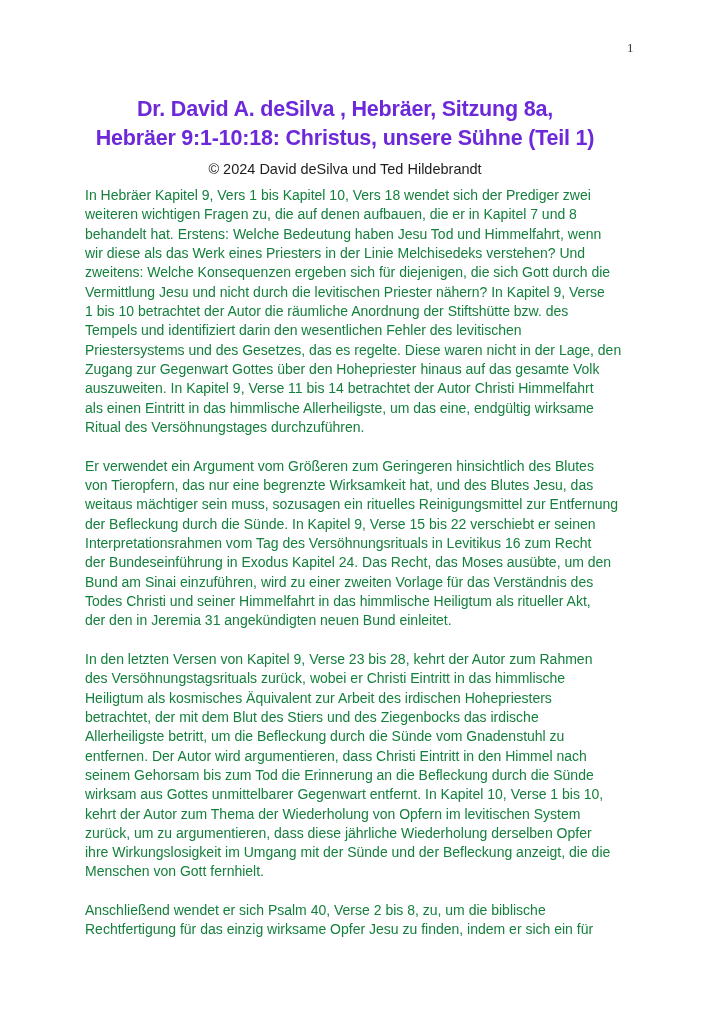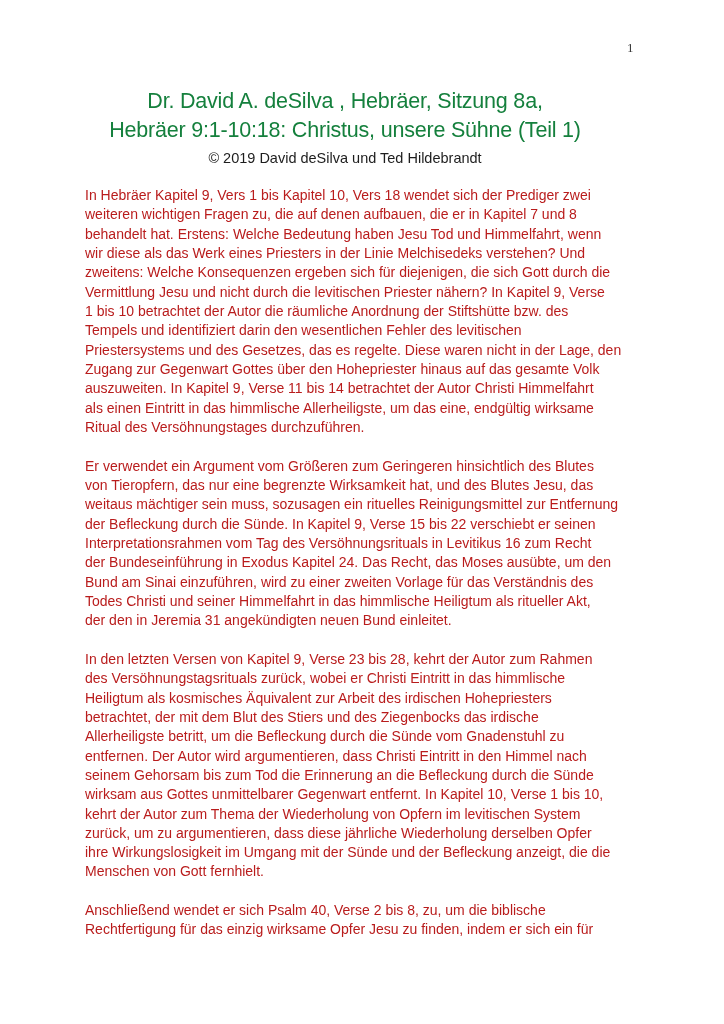--- a/index.html
+++ b/index.html
@@ -25,59 +25,59 @@
     color: #3a3a3a;
   }
   .title-block {
     position: absolute;
     top: 87px;
     left: 0;
     width: 690px;
     text-align: center;
   }
   .doc-title {
-    margin: 0;
+    margin: 8px;
     font-size: 21.5px;
     line-height: 28.5px;
-    font-weight: 400;
-    color: #15803d;
+    font-weight: 700;
+    color: #6d28d9;
     letter-spacing: -0.2px;
     white-space: pre-line;
   }
   .copyright {
     margin: 5px 0 0 0;
     font-size: 14.5px;
     line-height: 18px;
     color: #1d1d1d;
   }
   .content {
     position: absolute;
     top: 186px;
     left: 85px;
     width: 600px;
     font-size: 14px;
     line-height: 19.33px;
-    color: #b91c1c;
+    color: #15803d;
   }
   .content p {
     margin: 0 0 19.33px 0;
     white-space: pre-line;
   }
 </style>
 </head>
 <body>
 
 <div class="page">
 
   <div class="page-number">1</div>
 
   <div class="title-block">
     <h1 class="doc-title">Dr. David A. deSilva , Hebräer, Sitzung 8a,
 Hebräer 9:1-10:18: Christus, unsere Sühne (Teil 1)</h1>
-    <div class="copyright">© 2019 David deSilva und Ted Hildebrandt</div>
+    <div class="copyright">© 2024 David deSilva und Ted Hildebrandt</div>
   </div>
 
   <div class="content">
     <p>In Hebräer Kapitel 9, Vers 1 bis Kapitel 10, Vers 18 wendet sich der Prediger zwei
 weiteren wichtigen Fragen zu, die auf denen aufbauen, die er in Kapitel 7 und 8
 behandelt hat. Erstens: Welche Bedeutung haben Jesu Tod und Himmelfahrt, wenn
 wir diese als das Werk eines Priesters in der Linie Melchisedeks verstehen? Und
 zweitens: Welche Konsequenzen ergeben sich für diejenigen, die sich Gott durch die
 Vermittlung Jesu und nicht durch die levitischen Priester nähern? In Kapitel 9, Verse
 1 bis 10 betrachtet der Autor die räumliche Anordnung der Stiftshütte bzw. des

